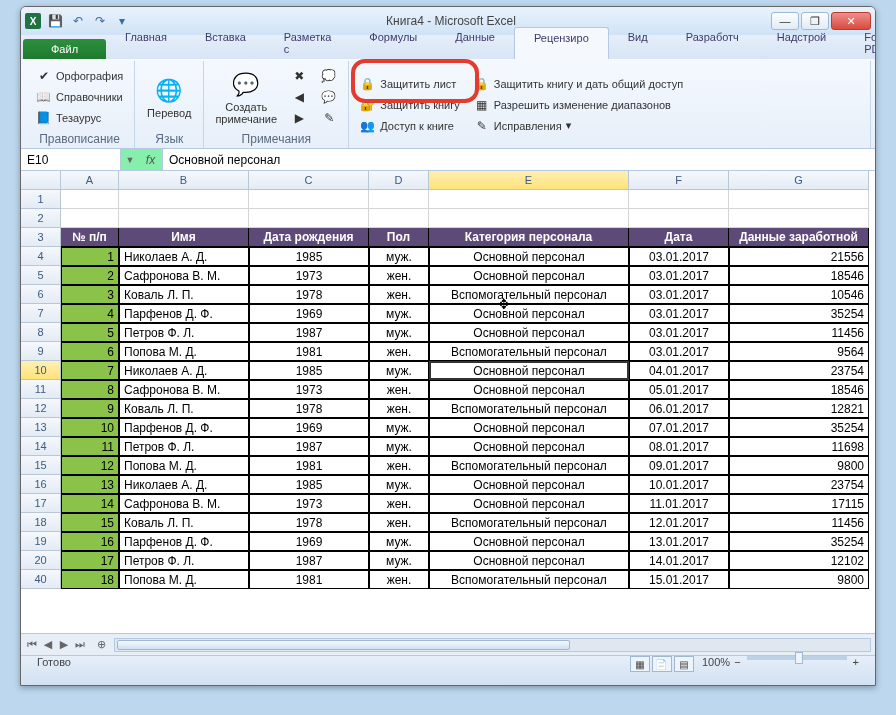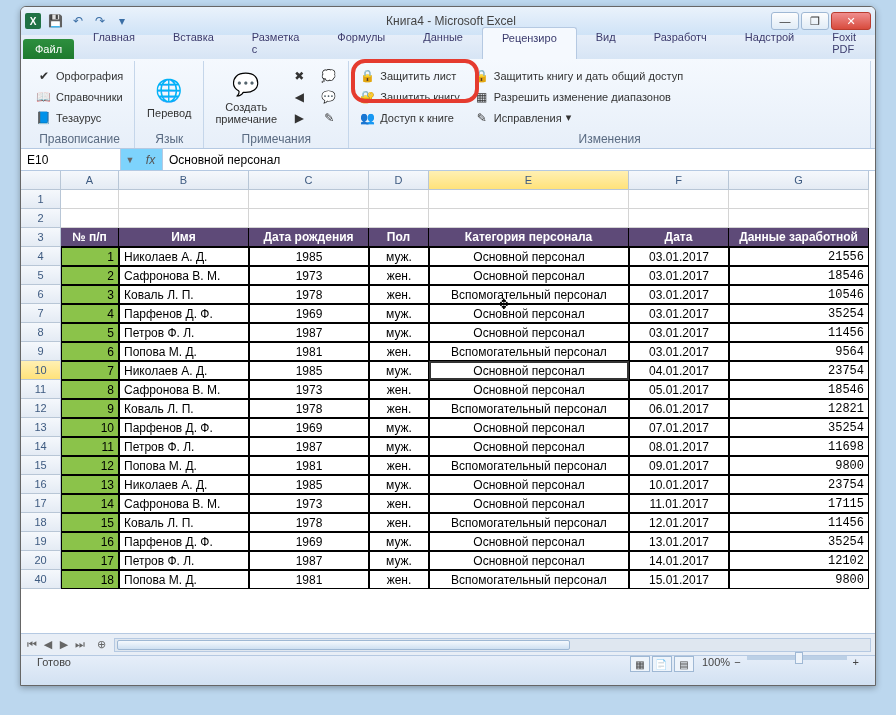--- a/index.html
+++ b/index.html
@@ -11,56 +11,56 @@
   .titlebar .excel-icon { width: 16px; height: 16px; background: #207245; border-radius: 2px; margin-right: 2px; display:flex;align-items:center;justify-content:center;color:#fff;font-weight:bold;font-size:10px;}
   .qat { display: flex; gap: 4px; margin-left: 4px; }
   .qat-btn { width: 18px; height: 18px; display:flex;align-items:center;justify-content:center; color:#3a6ea5; font-size:12px; cursor:pointer;}
   .titlebar .title { flex: 1; text-align: center; }
   .winbtns { display: flex; gap: 2px; }
   .winbtn { width: 28px; height: 18px; border: 1px solid #9fb8d4; border-radius: 3px; background: linear-gradient(#fdfdfd,#e0ecf7); display:flex; align-items:center; justify-content:center; font-size:11px; color:#333; cursor:pointer;}
   .winbtn.close { background: linear-gradient(#f08e8e,#d84b3d); color:#fff; border-color:#b93c2f; width:40px;}
 
   
   .ribbon-tabs { height: 24px; background: linear-gradient(#e6eef9,#d7e5f5); display: flex; align-items: flex-end; padding-left: 2px; font-size: 11px; }
-  .file-tab { background: linear-gradient(#2d8f3e,#1e7a2e); color: #fff; padding: 4px 12px; border-radius: 3px 3px 0 0; cursor:pointer;margin-top:18px; }
+  .file-tab { background: linear-gradient(#2d8f3e,#1e7a2e); color: #fff; padding: 4px 28px; border-radius: 3px 3px 0 0; cursor:pointer;margin-top:18px; }
   .rtab { padding: 4px 19px; color: #3b3b6d; cursor:pointer;margin-top:35px; }
   .rtab.active { background: #f5f9fe; border: 1px solid #b5c9e2; border-bottom: none; border-radius: 3px 3px 0 0; }
   .ribbon-tabs .right-icons { margin-left: auto; display:flex; gap:6px; padding-right:6px; color:#3a6ea5; font-size:11px;}
 
   
   .ribbon { height: 90px; background: linear-gradient(#f5f9fe,#e7eff9); border-bottom: 1px solid #b5c9e2; display: flex; font-size: 11px; color: #333; padding: 2px 4px 0; position:relative;}
   .group { border-right: 1px solid #c5d6ea; padding: 2px 6px; display: flex; flex-direction: column; }
   .group-label { text-align: center; font-size: 12px; color: #5a6b82; padding-top: 2px; }
   .group-body { flex: 1; display: flex; gap: 4px; }
   .vstack { display: flex; flex-direction: column; gap: 1px; justify-content: center; }
   .rbtn { display: flex; align-items: center; gap: 4px; padding: 1px 4px; cursor: pointer; white-space: nowrap; border:1px solid transparent; border-radius:3px;}
   .big-btn { display: flex; flex-direction: column; align-items: center; justify-content: center; width: 56px; cursor:pointer; padding:2px; border:1px solid transparent; border-radius:3px;}
   .big-icon { width: 32px; height: 32px; display:flex;align-items:center;justify-content:center; font-size:22px; }
   .small-icon { width: 16px; height: 16px; display:flex;align-items:center;justify-content:center; font-size:12px;}
   .callout { position:absolute; border:4px solid #e53b2f; border-radius:14px; pointer-events:none; }
 
   
-  .fbar { height: 22px; border-bottom: 1px solid #b5c9e2; display: flex; align-items: stretch; font-size: 12px; background:#7dd3fc;}
+  .fbar { height: 22px; border-bottom: 1px solid #b5c9e2; display: flex; align-items: stretch; font-size: 12px; background:#86efac;}
   .namebox { width: 100px; border-right: 1px solid #b5c9e2; padding: 2px 6px; background:#fff; display:flex;align-items:center;}
   .fx { width: 24px; display:flex;align-items:center;justify-content:center; font-style:italic; color:#555; border-right:1px solid #b5c9e2;}
   .formula-input { flex: 1; padding: 2px 6px; background:#fff; display:flex;align-items:center;}
   .dropdown-arrow { width:18px; display:flex;align-items:center;justify-content:center;color:#666;font-size:9px;}
 
   
   .grid-wrap { flex: 1; display: flex; overflow: hidden; background:#fff;}
   .grid { display: grid; grid-template-columns: 40px 58px 130px 120px 60px 200px 100px 140px; grid-auto-rows: 19px; font-size: 12px; }
   .colhdr, .rowhdr { background: linear-gradient(#f5f8fc,#e4ebf4); border-right: 1px solid #b8c6d6; border-bottom: 1px solid #b8c6d6; text-align: center; color:#3d5a80; font-size:11px; display:flex;align-items:center;justify-content:center; cursor:pointer;}
   .colhdr.sel { background: linear-gradient(#fff0b3,#ffe27a); }
   .rowhdr.sel { background: linear-gradient(#fff0b3,#ffe27a); }
   .cell { border-right: 1px solid #d4d4d4; border-bottom: 1px solid #d4d4d4; padding: 0 4px; display:flex; align-items:center; overflow:hidden; white-space:nowrap;}
   .cell.header { background: #5e4a78; color: #fff; font-weight: bold; border-color:#000; justify-content:center; text-align:center;}
   .cell.idcell { background: #8bc34a; color:#000; border:1px solid #000; justify-content:flex-end;}
   .cell.data { border:1px solid #000; }
   .cell.center { justify-content:center; }
-  .cell.right { justify-content:flex-end;font-family:Liberation Mono, monospace; }
+  .cell.right { justify-content:flex-end; }
   .cell.active { outline: 2px solid #333; outline-offset:-2px; position:relative; z-index:2;}
   .cursor-cross { position:absolute; font-size:14px; color:#000; pointer-events:none;}
 
   
   .sheetbar { height: 22px; background: #e8eef6; border-top: 1px solid #b5c9e2; display:flex; align-items:center; font-size:11px; padding:0 4px;}
   .sheet-nav { display:flex; gap:2px; margin-right:6px;}
   .sheet-nav span { width:14px; text-align:center; color:#666; cursor:pointer;}
   .sheettab { padding: 2px 10px; background:#eef2f7; border:1px solid #b5c9e2; border-bottom:none; border-radius:0 0 4px 4px; margin-right:-1px; cursor:pointer; color:#444;}
   .sheettab.active { background:#fff; font-weight:bold;}
   .hscroll { flex:1; margin-left:8px; height:14px; background:#dfe7f0; border:1px solid #b5c9e2; position:relative;}
@@ -199,21 +199,20 @@
               <span class="small-icon">🔒</span>
               <span>Защитить книгу и дать общий доступ</span>
             </div>
           <div class="rbtn">
               <span class="small-icon">▦</span>
               <span>Разрешить изменение диапазонов</span>
             </div>
           <div class="rbtn"><span class="small-icon">✎</span><span>Исправления</span> ▾</div>
         </div>
       </div>
-      <div class="group-label">Изменения</div>
     </div>
     <div class="callout" style="left:330px; top:0px; width:128px; height:44px;"></div>
   </div>
 
   <div class="fbar">
     <div class="namebox">E10</div>
     <div class="dropdown-arrow">▼</div>
     <div class="fx">fx</div>
     <div class="formula-input">Основной персонал</div>
   </div>

